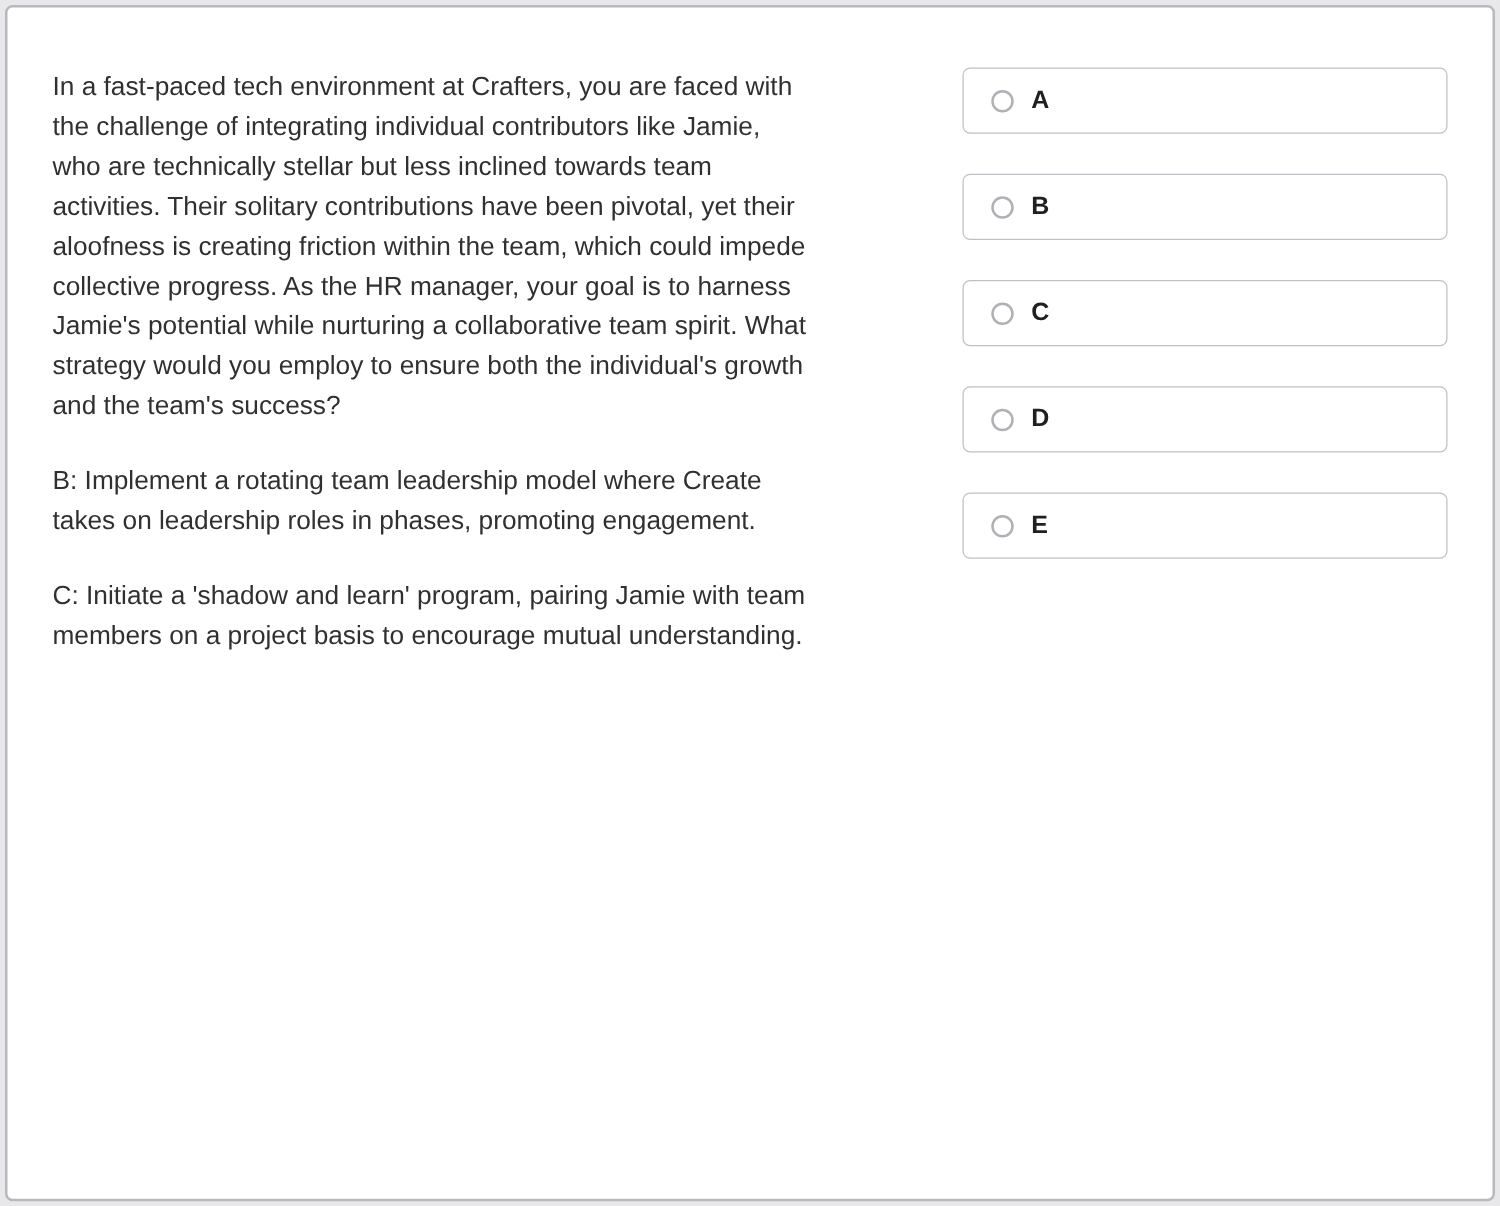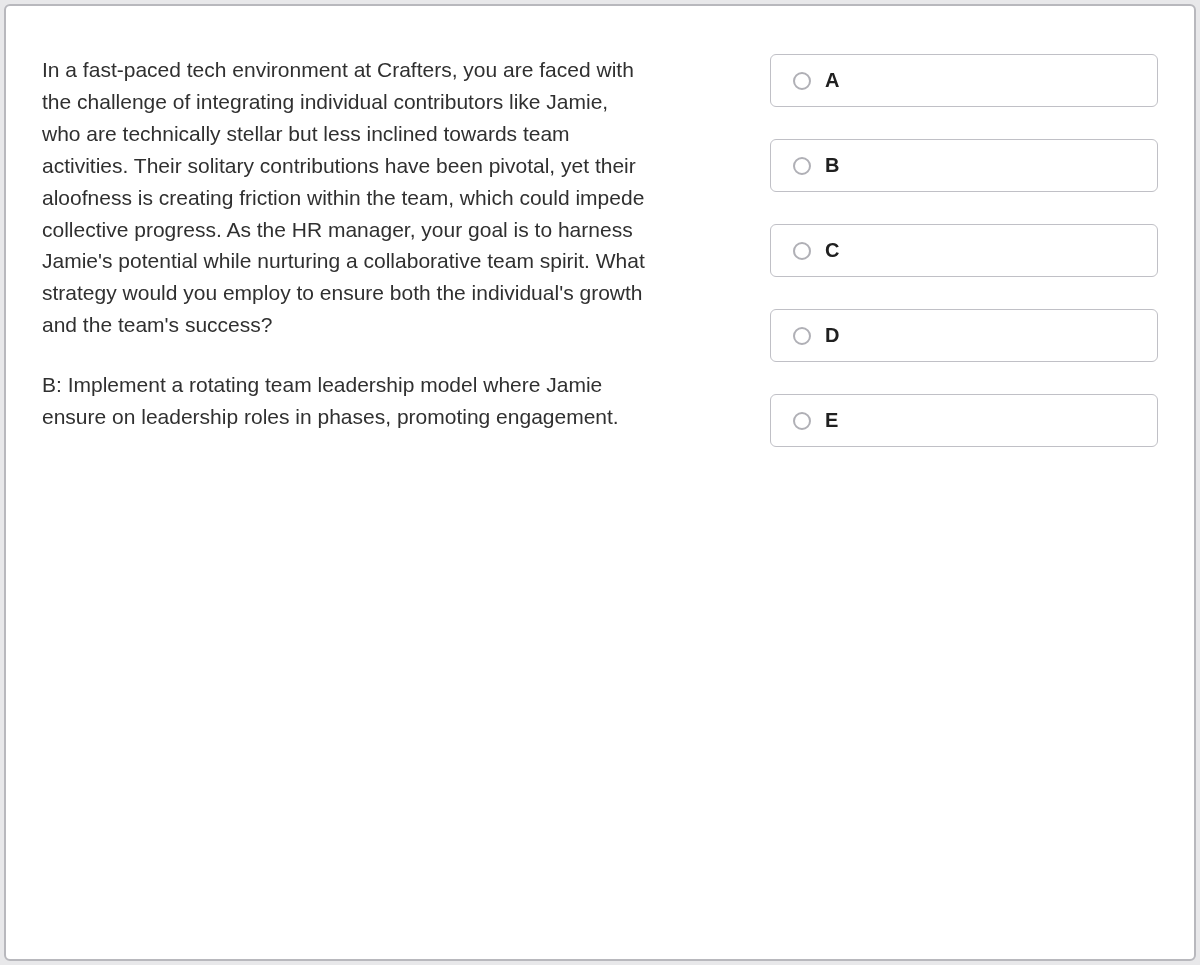--- a/index.html
+++ b/index.html
@@ -72,21 +72,22 @@
       font-weight: 600;
       color: #202020;
     }
   </style>
 </head>
 <body>
 
 <div class="container">
   <div class="left-column">
     <p class="question-text">In a fast-paced tech environment at Crafters, you are faced with the challenge of integrating individual contributors like Jamie, who are technically stellar but less inclined towards team activities. Their solitary contributions have been pivotal, yet their aloofness is creating friction within the team, which could impede collective progress. As the HR manager, your goal is to harness Jamie's potential while nurturing a collaborative team spirit. What strategy would you employ to ensure both the individual's growth and the team's success?</p>
-    <p class="answer-text">B: Implement a rotating team leadership model where Jamie ensure on leadership roles in phases, promoting engagement.</p>
+    <p class="answer-text">B: Implement a rotating team leadership model where Create takes on leadership roles in phases, promoting engagement.</p>
+    <p class="answer-text">C: Initiate a 'shadow and learn' program, pairing Jamie with team members on a project basis to encourage mutual understanding.</p>
   </div>
   <div class="right-column">
     <button class="option-button">
       <span class="radio-circle"></span>
       <span class="option-label">A</span>
     </button>
     <button class="option-button">
       <span class="radio-circle"></span>
       <span class="option-label">B</span>
     </button>

